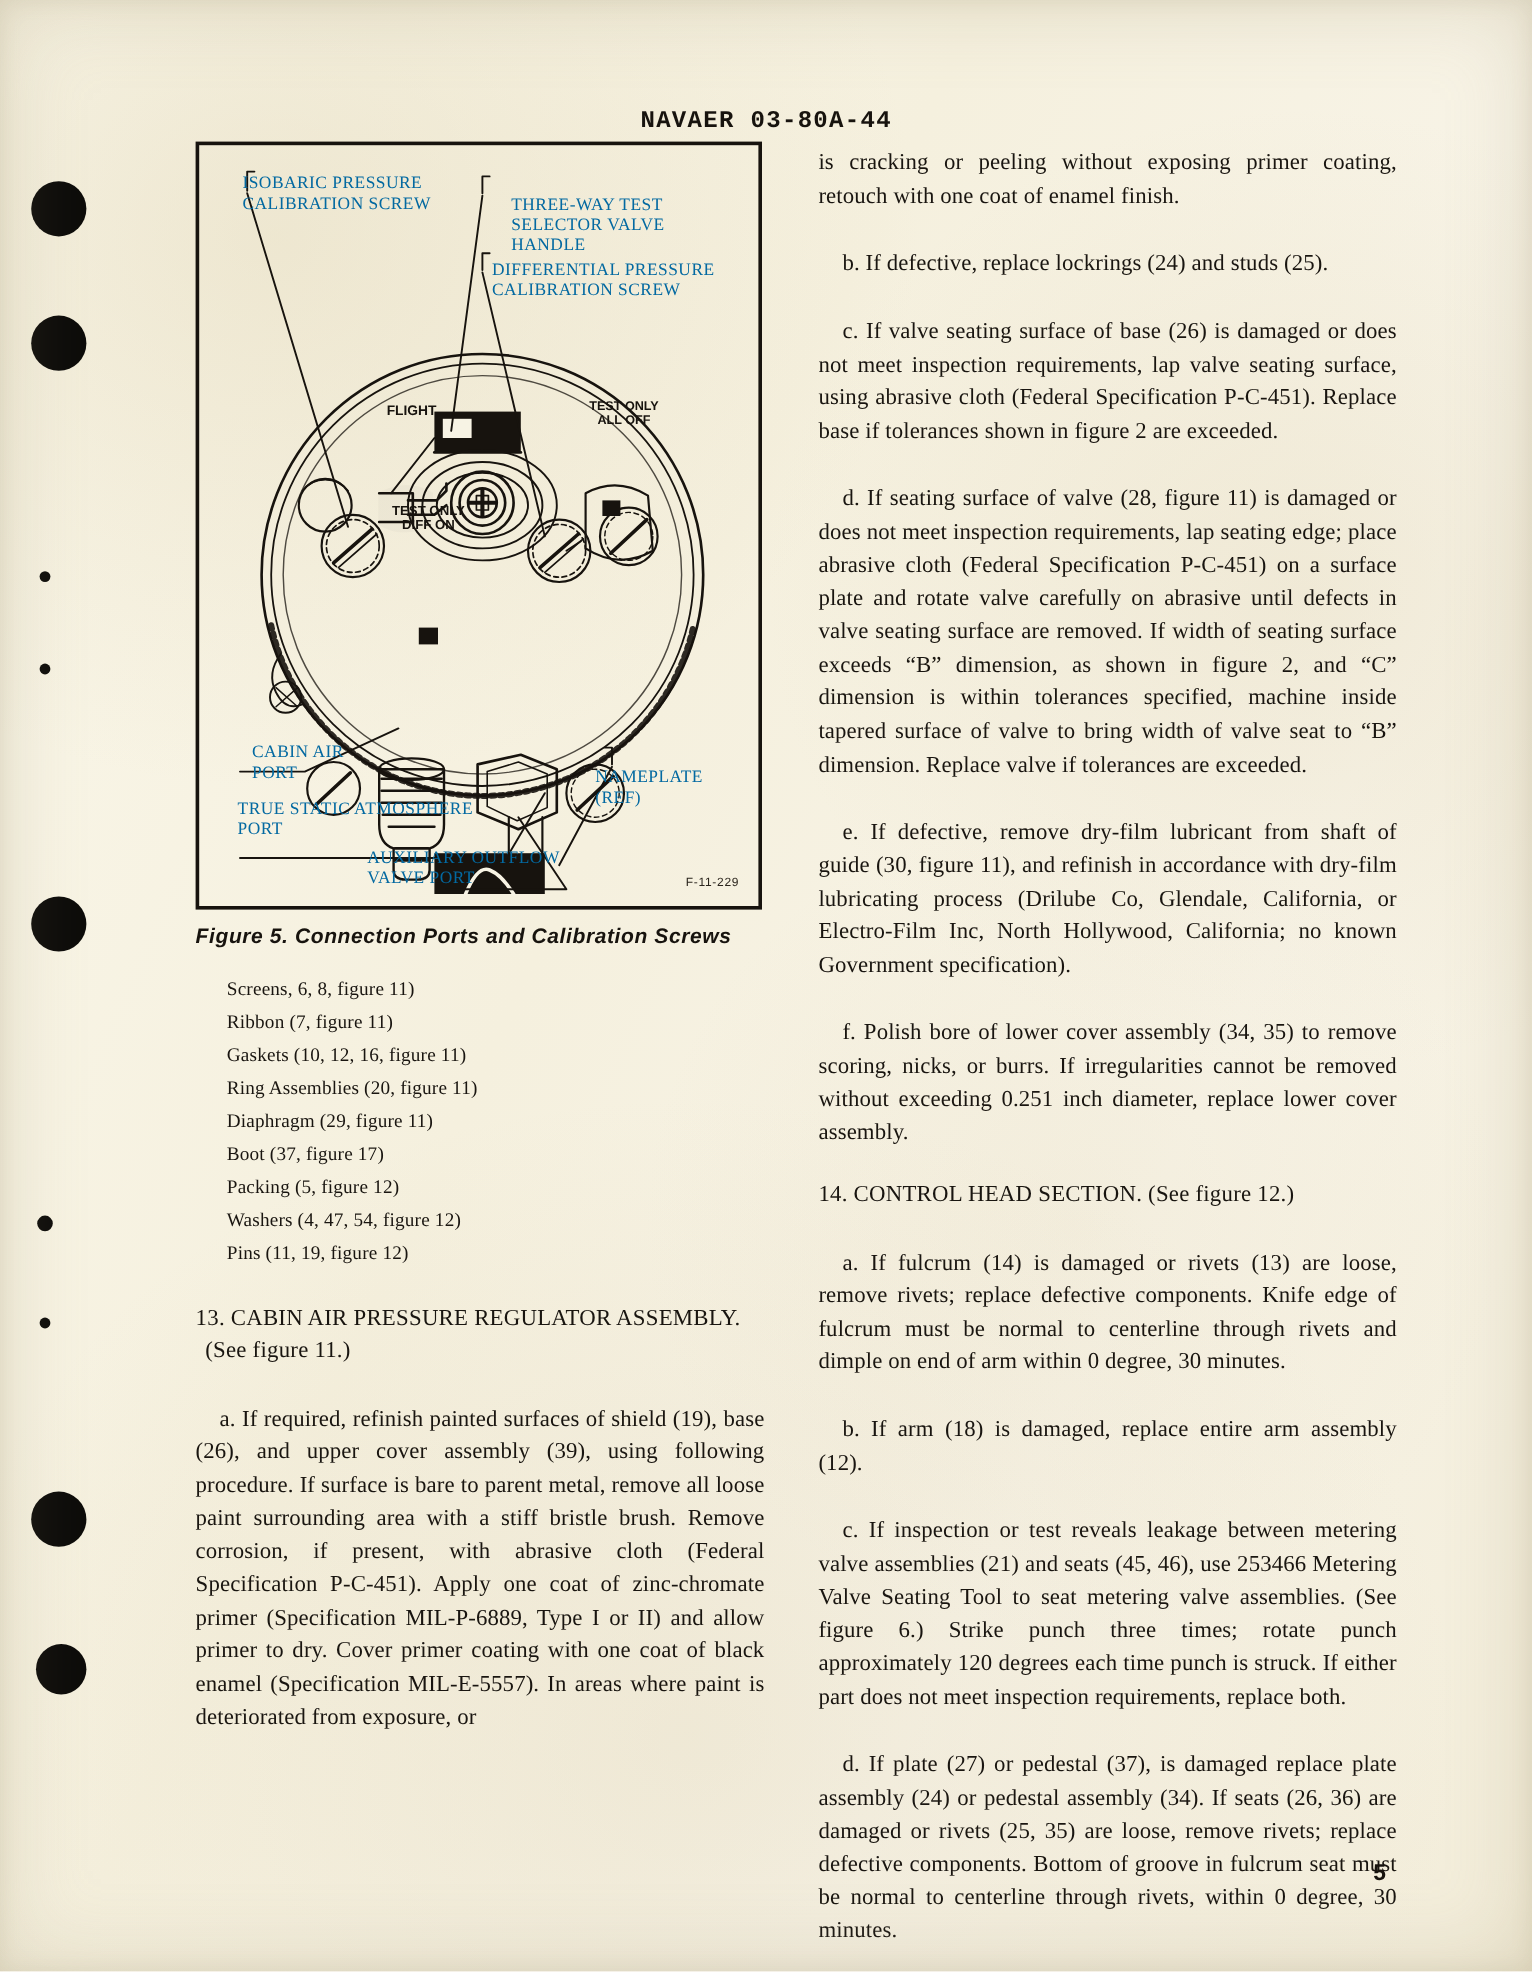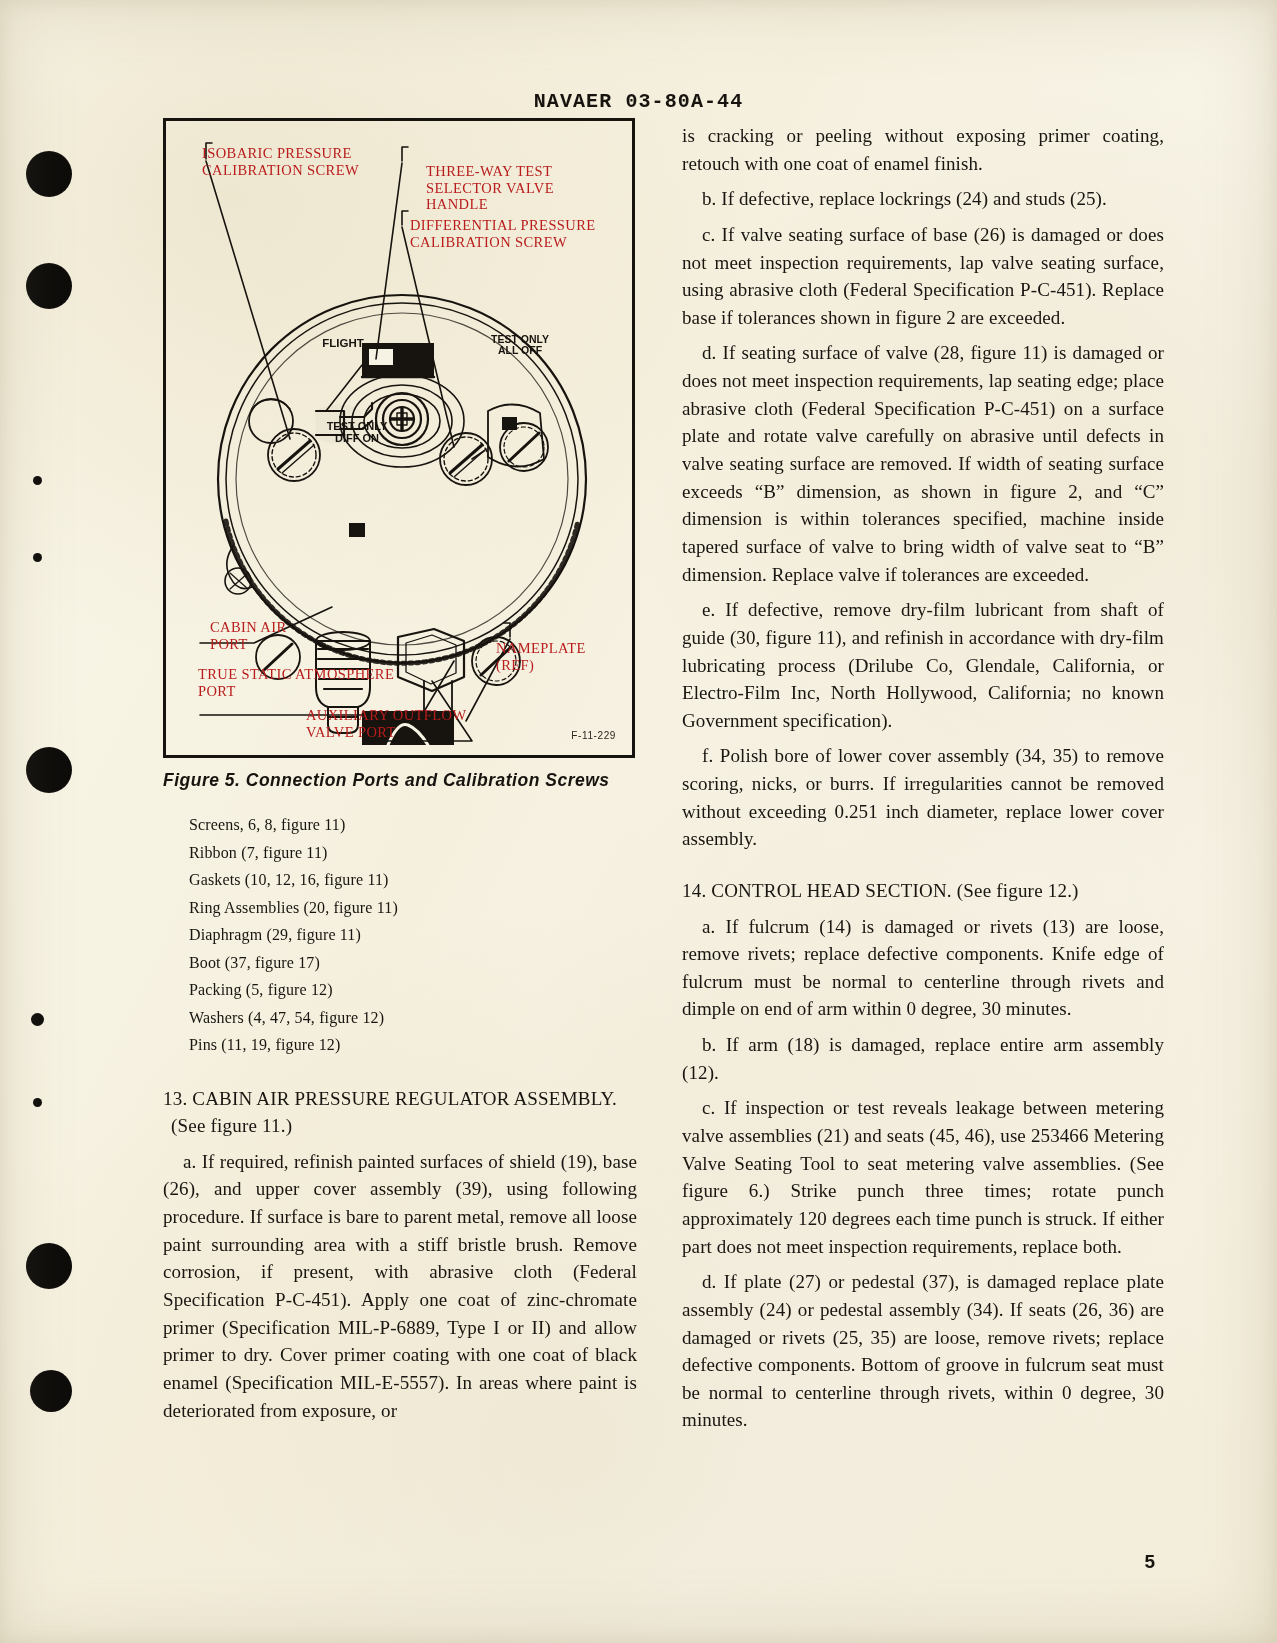--- a/index.html
+++ b/index.html
@@ -92,21 +92,21 @@
     font-size: 10px;
     letter-spacing: 0.6px;
     color: #2a241c;
   }
   .callout {
     position: absolute;
     font-family: "Liberation Serif", serif;
     font-size: 14.5px;
     line-height: 1.14;
     letter-spacing: 0.4px;
-    color: #b91c1c;
+    color: #0369a1;
     white-space: pre-line;
   }
   .fig-caption {
     margin-top: 12px;
     text-align: left;
     font-family: "Liberation Sans", sans-serif;
     font-style: italic;
     font-weight: bold;
     font-size: 17.5px;
     letter-spacing: 0.5px;
@@ -136,21 +136,21 @@
   }
   .sec-head {
     margin-top: 26px;
     padding-left: 8px;
     font-size: 19px;
     line-height: 1.45;
     text-indent: -8px;
     letter-spacing: 0.2px;
   }
   .para {
-    margin-top: 8px;
+    margin-top: 29px;
     font-size: 19px;
     line-height: 1.455;
     text-align: justify;
     text-indent: 20px;
     letter-spacing: 0.1px;
     -webkit-hyphens: none;
     hyphens: none;
   }
   .para.noindent { text-indent: 0; }
   .col-right .para:first-child { margin-top: 0; }

